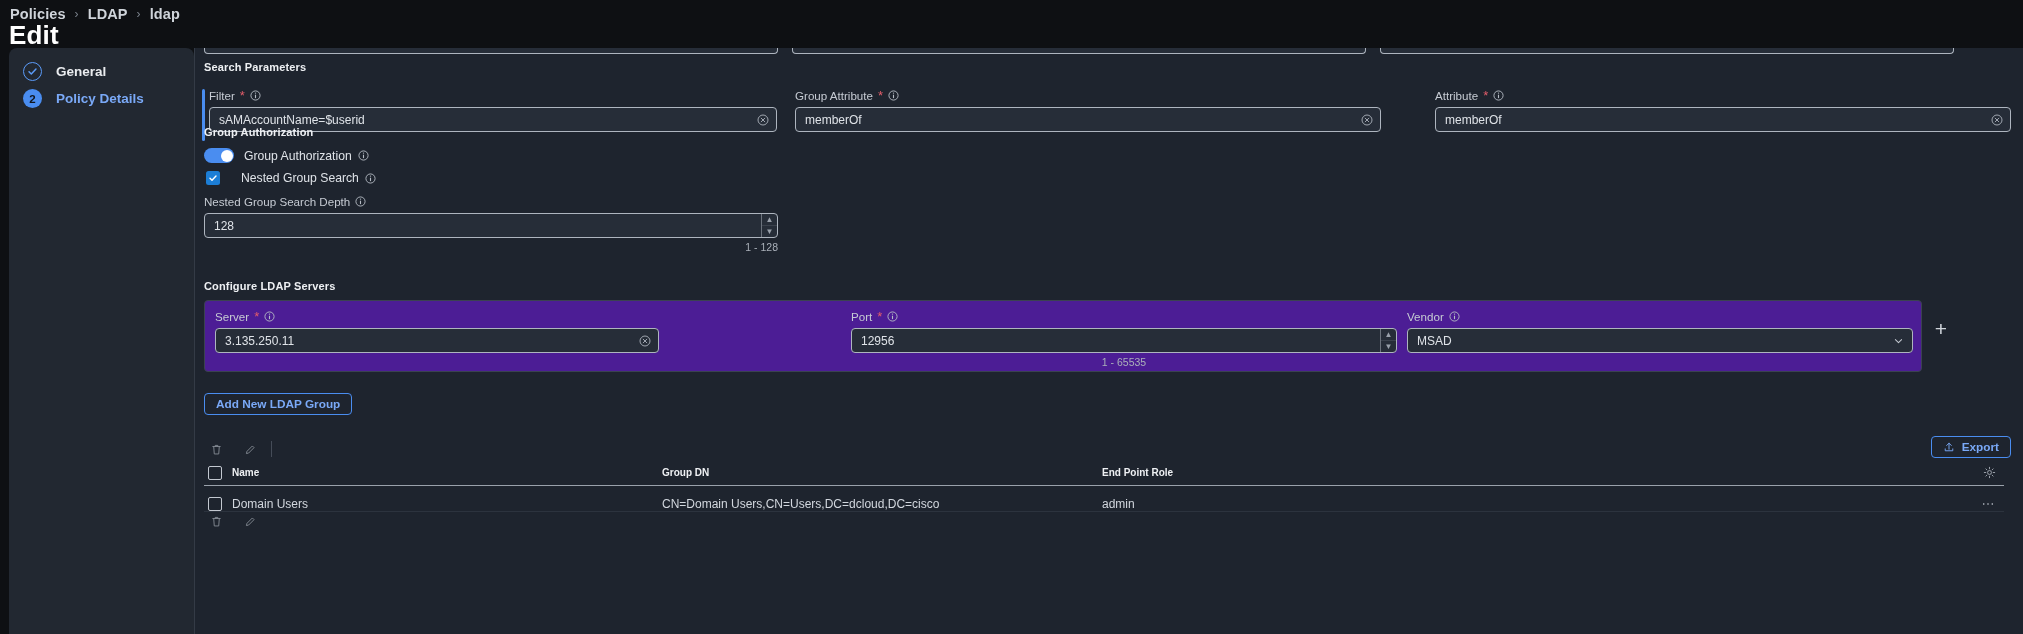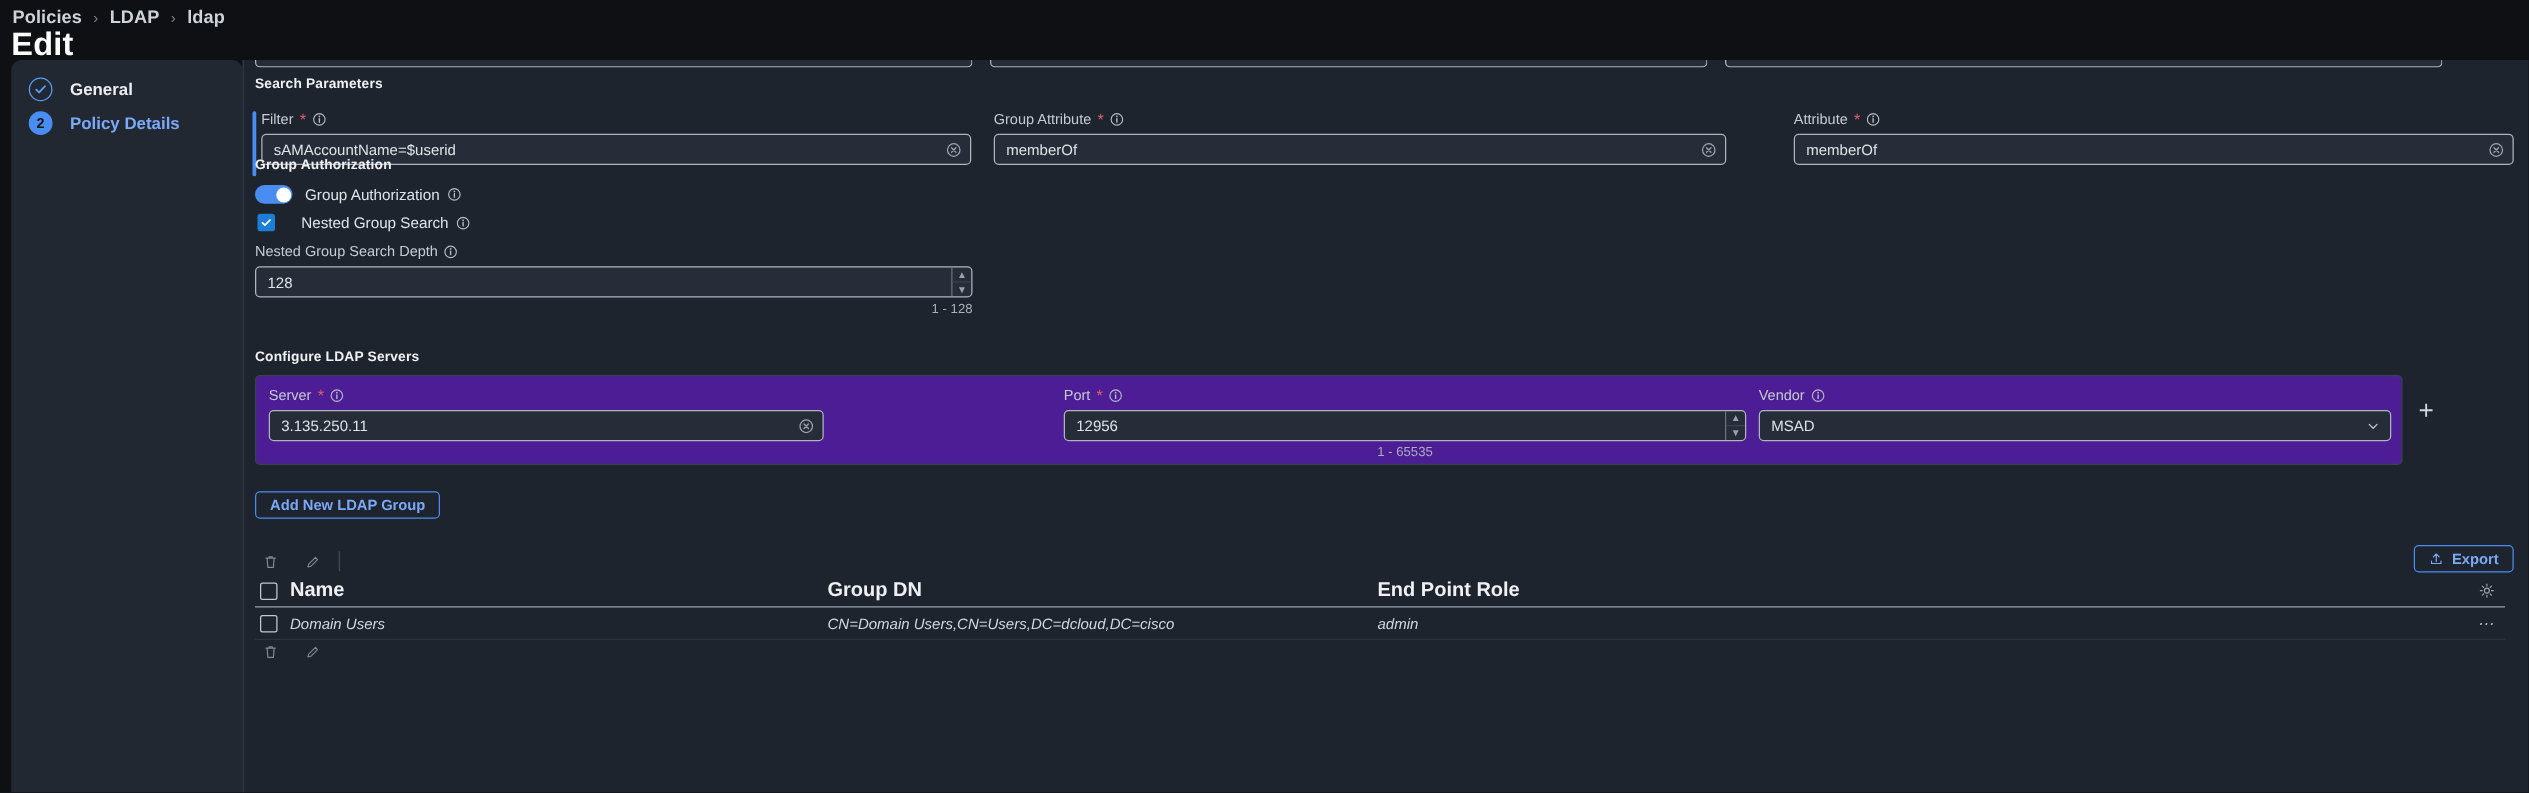--- a/index.html
+++ b/index.html
@@ -108,23 +108,23 @@
   .btn-outline svg { width: 12px; height: 12px; display: block; }
 
   
   .tbl-tools { position: absolute; display: flex; align-items: center; gap: 0px; }
   .tool-ico { width: 34px; height: 22px; display: flex; align-items: center; justify-content: center; opacity: .72; }
   .tool-ico svg { width: 13px; height: 13px; display: block; }
   .tool-div { width: 1px; height: 16px; background: #454c58; margin-left: 4px; }
 
   .tbl { position: absolute; left: 9px; width: 1800px; }
   .thead { display: flex; align-items: center; height: 26px; border-bottom: 1.5px solid #9aa1ab;
-           font-size: 16px; font-weight: 700; color: #eef0f3; }
-  .trow { display: flex; align-items: center; height: 26px; border-bottom: 1px solid #2c333e;
-          font-size: 12px; color: #d2d7de; font-style: italic; }
+           font-size: 10px; font-weight: 700; color: #eef0f3; }
+  .trow { display: flex; align-items: flex-end; height: 26px; border-bottom: 1px solid #2c333e;
+          font-size: 12px; color: #d2d7de; }
   .c-chk  { width: 28px; display: flex; align-items: center; padding-left: 4px; }
   .c-name { width: 430px; }
   .c-dn   { width: 440px; }
   .c-role { width: 860px; }
   .c-end  { flex: 1; display: flex; justify-content: flex-end; padding-right: 8px; }
   .gear svg { width: 13px; height: 13px; display: block; opacity: .8; }
   .dots { letter-spacing: 1.5px; color: #aab0b9; font-size: 13px; }
 </style>
 </head>
 <body>

